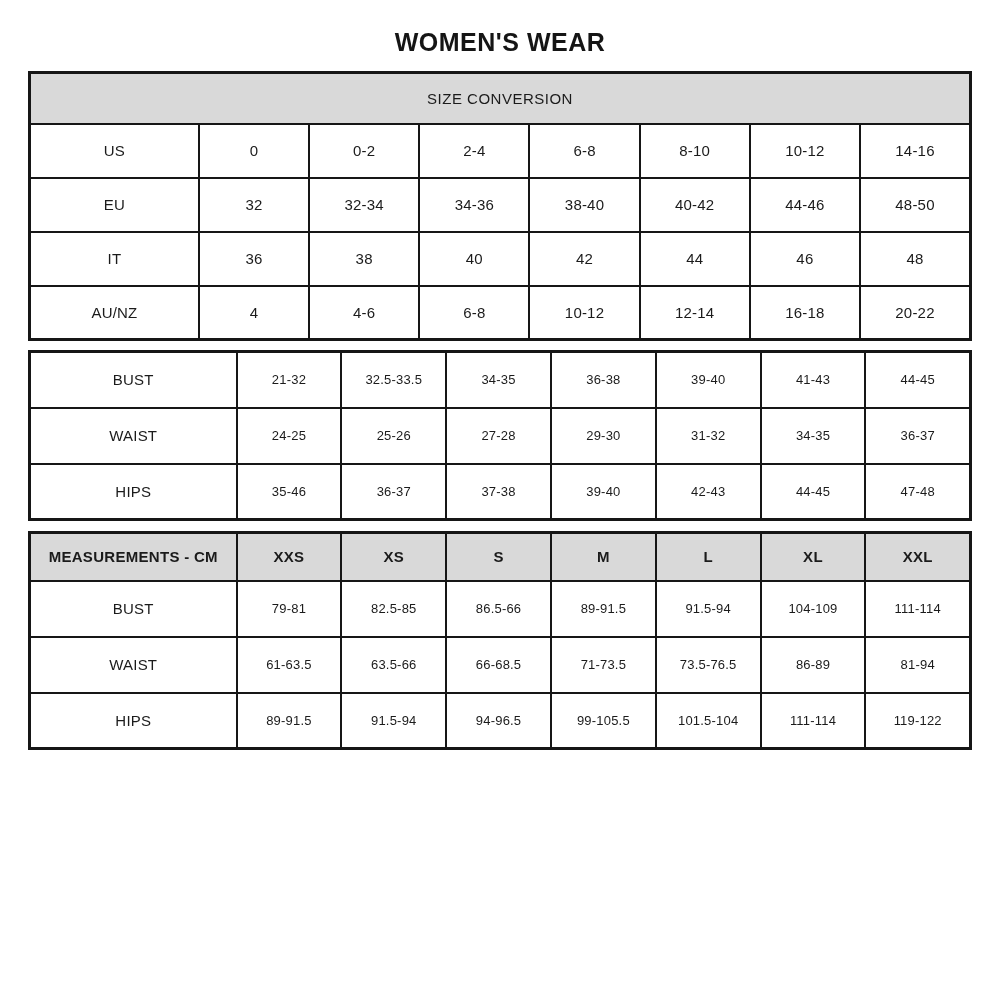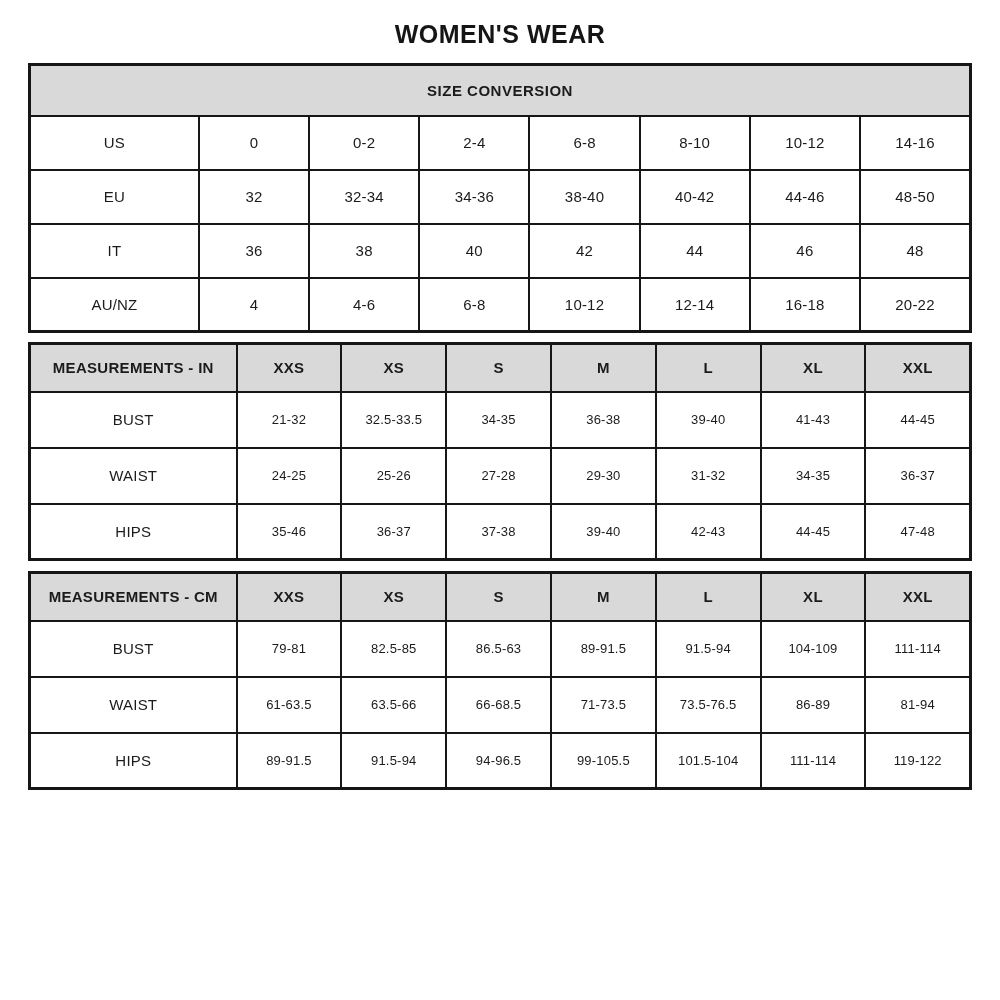--- a/index.html
+++ b/index.html
@@ -11,21 +11,21 @@
     width: 1000px;
     height: 1000px;
     background: #ffffff;
     font-family: "Liberation Sans", sans-serif;
     color: #1b1b1b;
     overflow: hidden;
   }
   .page {
     width: 1000px;
     height: 1000px;
-    padding-top: 20px;
+    padding-top: 28px;
   }
   .page-title {
     text-align: center;
     font-size: 25px;
     font-weight: 700;
     letter-spacing: 0.5px;
     margin: 0 0 14px 0;
     color: #151515;
   }
   table.grid {
@@ -40,21 +40,21 @@
     text-align: center;
     vertical-align: middle;
     padding: 2px 4px;
     font-size: 15px;
     letter-spacing: 0.2px;
   }
   
   table.size-grid { margin-bottom: 9px; }
   table.size-grid td.banner-cell {
     background: #d9d9d9;
-    font-weight: 700;
+    font-weight: 400;
     font-size: 15px;
     letter-spacing: 0.5px;
     height: 51px;
   }
   table.size-grid td { height: 54px; }
   
   table.meas-grid { margin-bottom: 10px; }
   table.meas-grid td.head-cell {
     background: #d9d9d9;
     font-weight: 700;
@@ -136,30 +136,20 @@
       <col style="width:11.14%">
         <col style="width:11.14%">
         <col style="width:11.14%">
       <col style="width:11.14%">
         <col style="width:11.14%">
         <col style="width:11.14%">
       <col style="width:11.16%">
     </colgroup>
   <tbody>
         <tr>
-          <td class="head-cell label-cell">MEASUREMENTS - IN</td>
-          <td class="head-cell">XXS</td>
-          <td class="head-cell">XS</td>
-          <td class="head-cell">S</td>
-          <td class="head-cell">M</td>
-          <td class="head-cell">L</td>
-          <td class="head-cell">XL</td>
-          <td class="head-cell">XXL</td>
-        </tr>
-        <tr>
           <td class="label-cell">BUST</td>
           <td class="value-cell">21-32</td>
           <td class="value-cell">32.5-33.5</td>
           <td class="value-cell">34-35</td>
           <td class="value-cell">36-38</td>
           <td class="value-cell">39-40</td>
           <td class="value-cell">41-43</td>
           <td class="value-cell">44-45</td>
         </tr>
         <tr>
@@ -204,21 +194,21 @@
           <td class="head-cell">S</td>
           <td class="head-cell">M</td>
           <td class="head-cell">L</td>
           <td class="head-cell">XL</td>
           <td class="head-cell">XXL</td>
         </tr>
         <tr>
           <td class="label-cell">BUST</td>
           <td class="value-cell">79-81</td>
           <td class="value-cell">82.5-85</td>
-          <td class="value-cell">86.5-63</td>
+          <td class="value-cell">86.5-66</td>
           <td class="value-cell">89-91.5</td>
           <td class="value-cell">91.5-94</td>
           <td class="value-cell">104-109</td>
           <td class="value-cell">111-114</td>
         </tr>
         <tr>
           <td class="label-cell">WAIST</td>
           <td class="value-cell">61-63.5</td>
           <td class="value-cell">63.5-66</td>
           <td class="value-cell">66-68.5</td>

